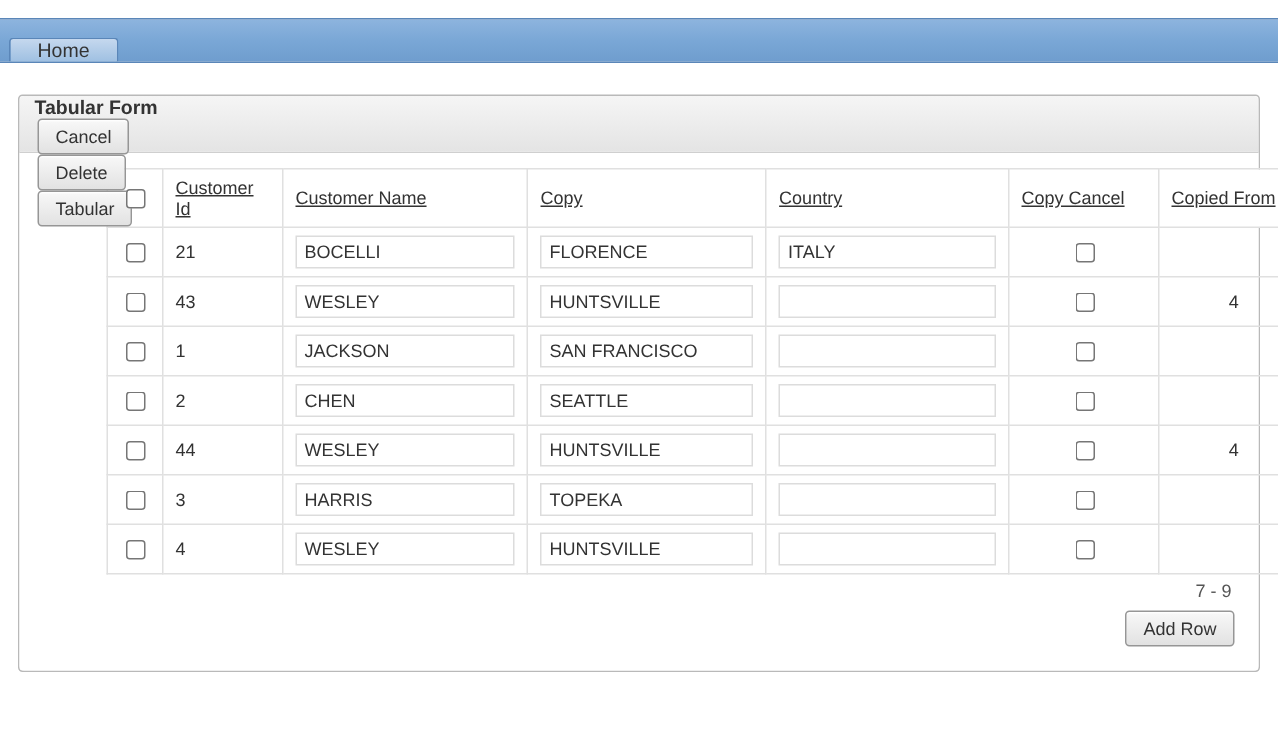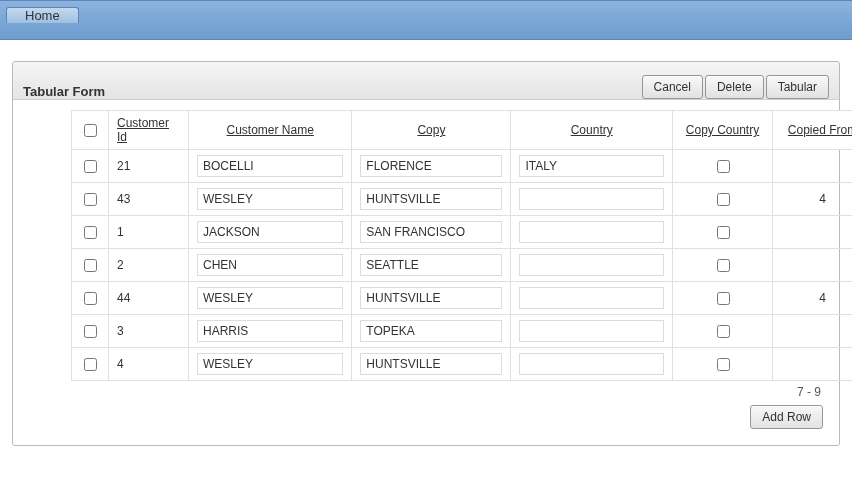--- a/index.html
+++ b/index.html
@@ -4,27 +4,28 @@
 <style>
   * { box-sizing: border-box; }
   body {
     margin: 0;
     font-family: Arial, Helvetica, sans-serif;
     font-size: 12px;
     color: #333;
     background: #fff;
   }
   .topbar {
-    height: 40px;
+    height: 30px;
     background: linear-gradient(to bottom, #8db4de 0%, #7aa7d6 50%, #6f9dce 100%);
     border-top: 1px solid #5a86b8;
     border-bottom: 1px solid #5a86b8;
     display: flex;
-    align-items: flex-start;
+    align-items: flex-end;
     padding-left: 6px;
+    margin-top: 12px;
   }
   .topbar-tab {
     background: linear-gradient(to bottom, #c5d8ee 0%, #9fc0e2 100%);
     border: 1px solid #5a86b8;
     border-bottom: none;
     border-radius: 3px 3px 0 0;
     padding: 0 18px;
     display: flex;
     align-items: center;
     font-size: 13px;
@@ -36,23 +37,24 @@
   .region {
     margin: 21px 12px 0 12px;
     border: 1px solid #b9b9b9;
     border-radius: 3px;
   }
   .region-header {
     height: 38px;
     background: linear-gradient(to bottom, #f5f5f5 0%, #e4e4e4 100%);
     border-bottom: 1px solid #cfcfcf;
     display: flex;
-    align-items: flex-end;
+    align-items: flex-start;
     padding: 0 10px;
     border-radius: 3px 3px 0 0;
+    flex-direction: column;
   }
   .region-title {
     font-weight: bold;
     font-size: 13px;
     color: #333;
     flex: 1;
   }
   .btn {
     background: linear-gradient(to bottom, #f8f8f8 0%, #e2e2e2 100%);
     border: 1px solid #969696;
@@ -80,21 +82,20 @@
     text-align: left;
     vertical-align: middle;
     height: 31px;
   }
   table.grid th {
     background: #fff;
     text-decoration: underline;
     font-weight: normal;
     color: #333;
     font-size: 12px;
-    text-align: center;
   }
   table.grid th.cb, table.grid td.cb {
     width: 30px;
     text-align: center;
   }
   table.grid td.idcol { width: 80px; }
   table.grid td.copyreq { width: 100px; text-align: center; }
   table.grid td.copiedfrom { width: 100px; text-align: center; }
   table.grid td input[type="text"] {
     width: 100%;
@@ -140,21 +141,21 @@
     <table class="grid">
       <thead>
         <tr>
           <th class="cb">
             <input type="checkbox" style="">
           </th>
           <th style="text-align:left;">Customer Id</th>
           <th>Customer Name</th>
           <th>Copy</th>
           <th>Country</th>
-          <th>Copy Country</th>
+          <th>Copy Cancel</th>
           <th>Copied From</th>
         </tr>
       </thead>
       <tbody id="grid-body">
       <tr>
             <td class="cb"><input type="checkbox" style=""></td>
             <td class="idcol">21</td>
             <td><input type="text" value="BOCELLI" style=""></td>
             <td><input type="text" value="FLORENCE" style=""></td>
             <td><input type="text" value="ITALY" style=""></td>

